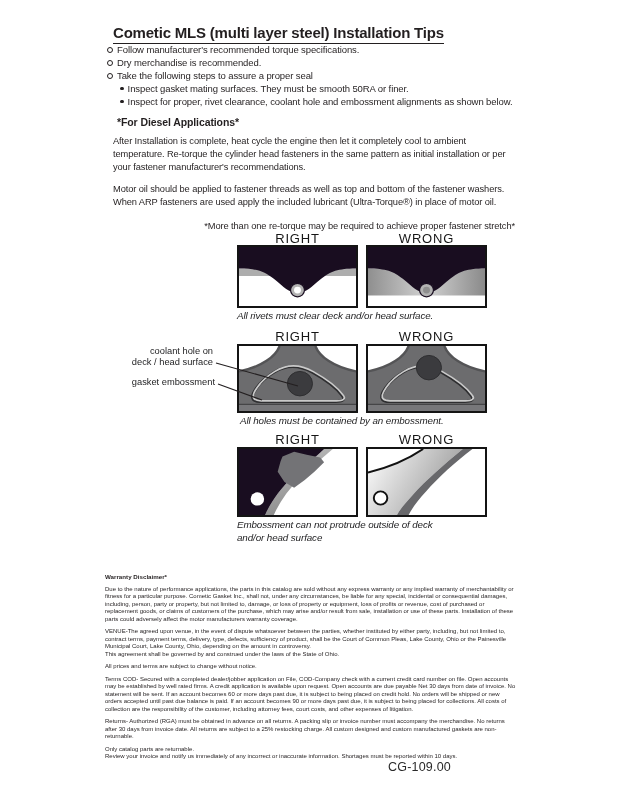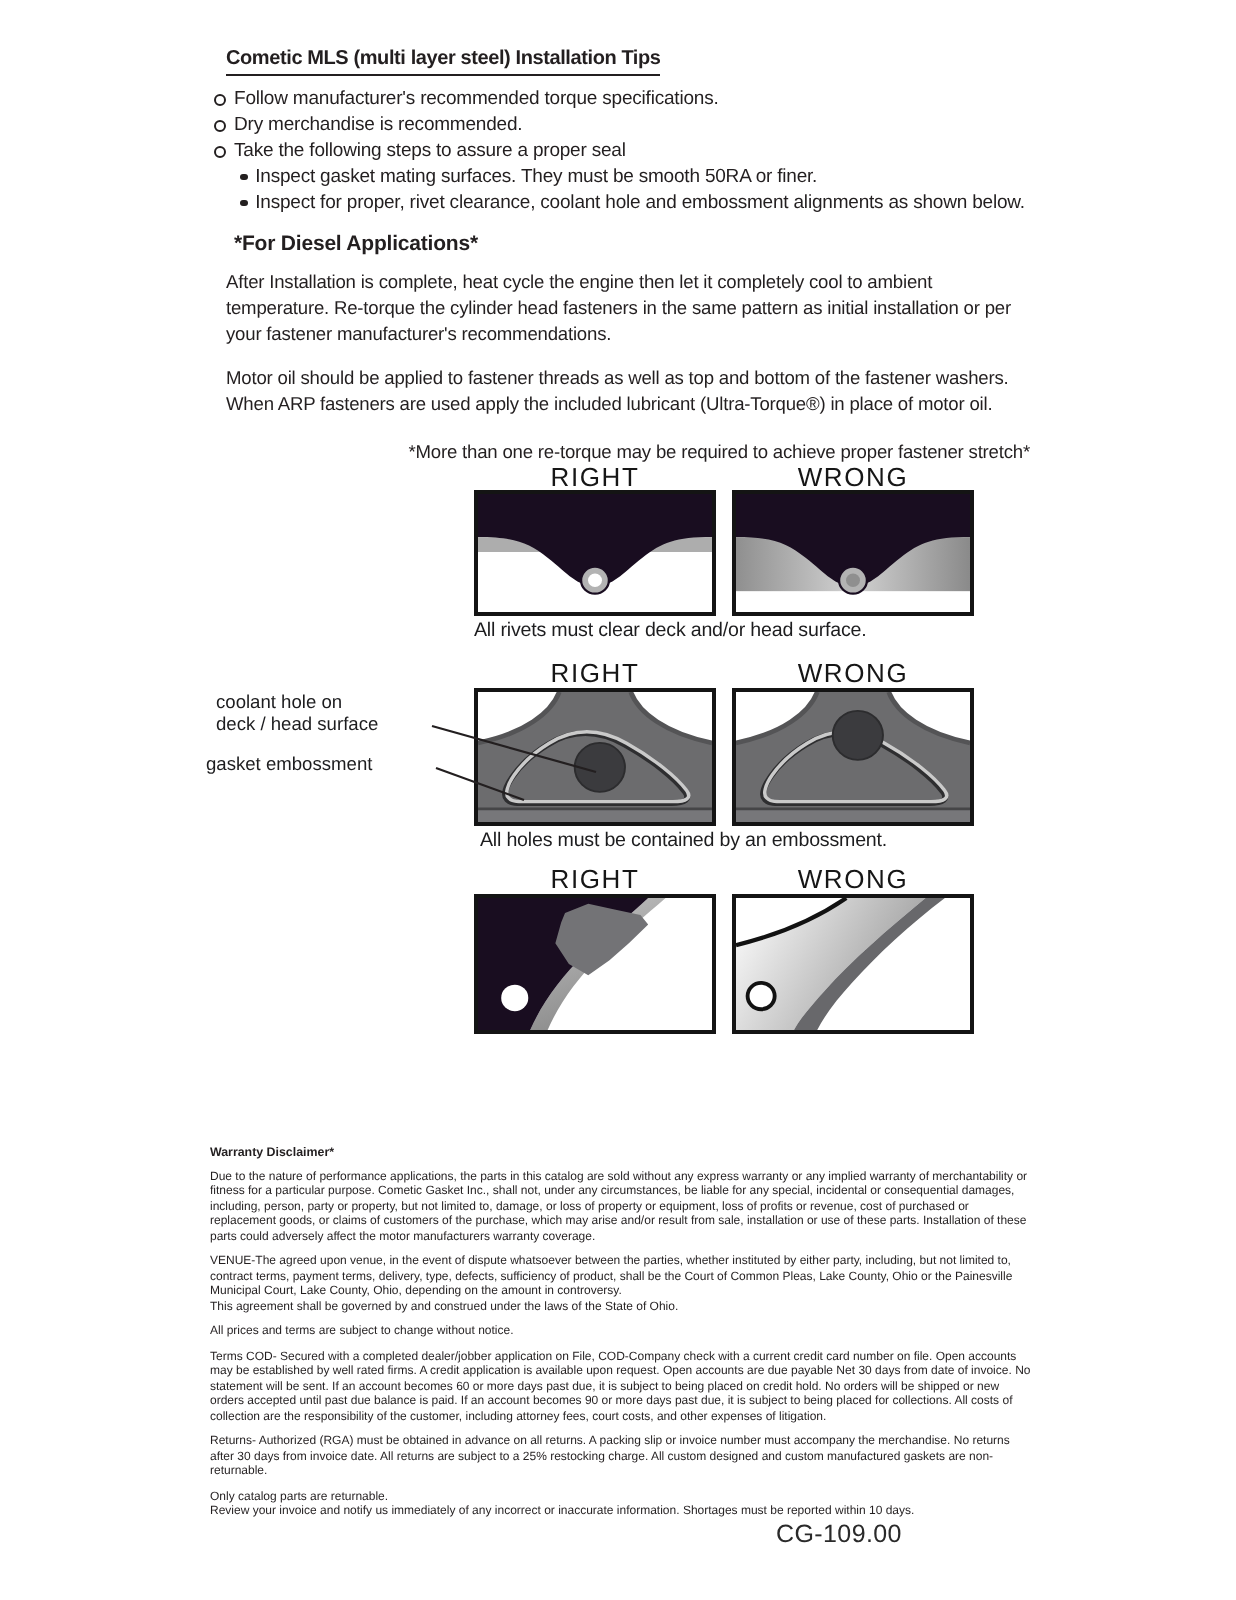--- a/index.html
+++ b/index.html
@@ -1,41 +1,41 @@
 <!DOCTYPE html>
 <html><head>
 <meta charset="utf-8">
 <style>
   html,body{margin:0;padding:0;background:#ffffff;}
   .page{position:relative;width:618px;height:800px;background:#ffffff;
         font-family:"Liberation Sans",sans-serif;color:#231f20;overflow:hidden;}
   .abs{position:absolute;}
 
   
-  .title{left:113px;top:24px;font-size:10px;font-weight:bold;letter-spacing:-0.2px;
+  .title{left:113px;top:24px;font-size:15px;font-weight:bold;letter-spacing:-0.2px;
          border-bottom:1.6px solid #231f20;padding-bottom:2px;}
   .tips{left:107px;top:43px;width:430px;font-size:9.5px;letter-spacing:-0.1px;}
   .tip-row{display:flex;align-items:flex-start;line-height:13px;}
   .mk1{width:4px;height:4px;border:1px solid #231f20;border-radius:50%;
        margin:4px 4px 0 0;flex:0 0 auto;}
   .sub{margin-left:13px;}
   .mk2{width:3.6px;height:3.6px;background:#231f20;border-radius:50%;
        margin:4.5px 4px 0 0;flex:0 0 auto;}
 
   
   .diesel{left:113px;top:116px;width:402px;font-size:9.3px;line-height:13px;letter-spacing:-0.1px;}
   .diesel-h{font-size:10.5px;font-weight:bold;margin:0 0 6px 4px;}
   .diesel p{margin:0 0 9px 0;}
   .diesel .note{margin-top:11px;text-align:right;}
 
   
   .dia-label{width:121px;text-align:center;font-size:13px;letter-spacing:0.8px;color:#161616;}
   .panel{border:2px solid #141414;background:#fff;line-height:0;}
-  .caption{font-size:9.8px;color:#1d1d1f;letter-spacing:-0.1px;white-space:pre-line;line-height:12.5px;}
-  .ann{font-size:9.3px;line-height:11px;white-space:pre-line;color:#1d1d1f;}
+  .caption{font-size:9.8px;color:#1d1d1f;letter-spacing:-0.1px;white-space:pre-line;line-height:12.5px;font-style:italic;}
+  .ann{font-size:9.3px;line-height:11px;text-align:right;white-space:pre-line;color:#1d1d1f;}
   .overlay{pointer-events:none;z-index:5;}
 
   
   .legal{left:105px;top:573px;width:413px;font-size:6px;line-height:7.5px;letter-spacing:0;}
   .legal-h{font-weight:bold;margin:0 0 5px 0;font-size:6.2px;}
   .legal p{margin:0 0 5px 0;white-space:pre-line;}
 
   .footer{left:388px;top:760px;font-size:12.5px;color:#2a2a2a;letter-spacing:0.2px;}
 </style>
 </head>
@@ -176,20 +176,22 @@
             <stop offset="1" stop-color="#9e9e9e"></stop>
         </linearGradient>
       </defs>
       <rect x="0" y="0" width="121" height="70" fill="#ffffff"></rect>
       <path d="M0,25 C20,20 40,12 57,0 L98,0 C78,17 60,33 46,49 C39,57 33,64 30,70 L0,70 Z" fill="url(#g3)"></path>
       <path d="M98,0 C78,17 60,33 46,49 C39,57 33,64 30,70 L42,70 C46,62 52,54 60,45 C73,30 90,14 108,0 Z" fill="#68686b"></path>
       <path d="M0,25 C20,20 40,12 57,0" stroke="#121212" stroke-width="2.2" fill="none"></path>
       <circle cx="13" cy="52" r="7" fill="#ffffff" stroke="#121212" stroke-width="2"></circle>
     </svg>
   </div>
+  <div class="abs caption" style="left:237px;top:519px">Embossment can not protrude outside of deck
+and/or head surface</div>
 
   <div class="abs legal">
     <div class="legal-h">Warranty Disclaimer*</div>
     <p>Due to the nature of performance applications, the parts in this catalog are sold without any express warranty or any implied warranty of merchantability or fitness for a particular purpose.  Cometic Gasket Inc., shall not, under any circumstances, be liable for any special, incidental or consequential damages, including, person, party or property, but not limited to, damage, or loss of property or equipment, loss of profits or revenue, cost of purchased or replacement goods, or claims of customers of the purchase, which may arise and/or result from sale, installation or use of these parts.  Installation of these parts could adversely affect the motor manufacturers warranty coverage.</p>
     <p>VENUE-The agreed upon venue, in the event of dispute whatsoever between the parties, whether instituted by either party, including, but not limited to, contract terms, payment terms, delivery, type, defects, sufficiency of product, shall be the Court of Common Pleas, Lake County, Ohio or the Painesville Municipal Court, Lake County, Ohio, depending on the amount in controversy.
 This agreement shall be governed by and construed under the laws of the State of Ohio.</p>
     <p>All prices and terms are subject to change without notice.</p>
     <p>Terms COD- Secured with a completed dealer/jobber application on File, COD-Company check with a current credit card number on file.  Open accounts may be established by well rated firms.  A credit application is available upon request.  Open accounts are due payable Net 30 days from date of invoice.  No statement will be sent.  If an account becomes 60 or more days past due, it is subject to being placed on credit hold.  No orders will be shipped or new orders accepted until past due balance is paid.  If an account becomes 90 or more days past due, it is subject to being placed for collections.  All costs of collection are the responsibility of the customer, including attorney fees, court costs, and other expenses of litigation.</p>
     <p>Returns- Authorized (RGA) must be obtained in advance on all returns.  A packing slip or invoice number must accompany the merchandise.  No returns after 30 days from invoice date.  All returns are subject to a 25% restocking charge.  All custom designed and custom manufactured gaskets are non-returnable.</p>
     <p>Only catalog parts are returnable.

